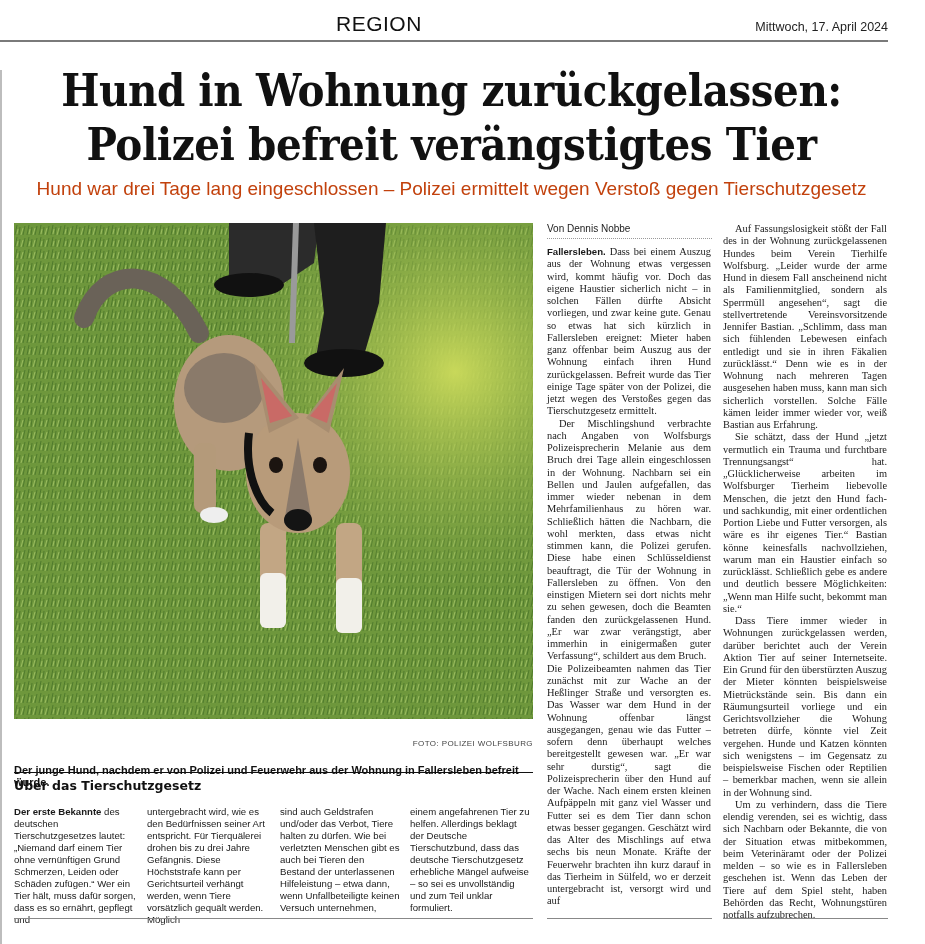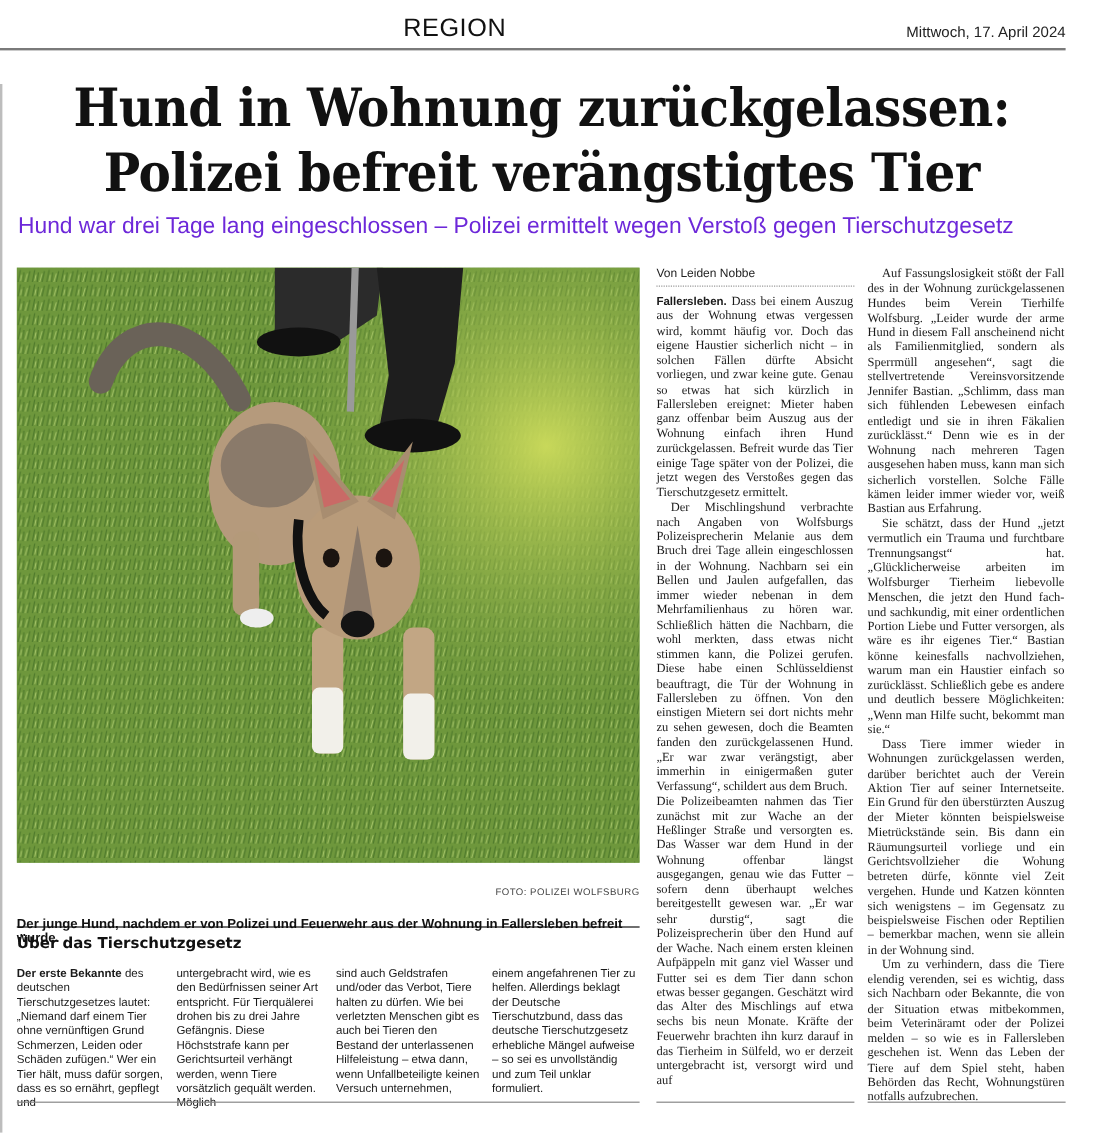--- a/index.html
+++ b/index.html
@@ -2,21 +2,21 @@
 <html><head>
 <meta charset="utf-8">
 <style>
   html,body{margin:0;padding:0;background:#fff;}
   body{width:925px;height:944px;position:relative;overflow:hidden;color:#1a1a1a;font-family:"Liberation Serif",serif;}
   .left-rule{position:absolute;left:0;top:70px;width:2px;height:874px;background:#bdbdbd;}
   .header{position:absolute;left:0;top:0;width:888px;height:40px;border-bottom:2px solid #7a7a7a;}
   .section-label{position:absolute;left:316px;top:12px;font-family:"Liberation Sans",sans-serif;font-size:21px;letter-spacing:0.5px;color:#111;margin-left:20px;}
   .date{position:absolute;right:0;top:20px;font-family:"Liberation Sans",sans-serif;font-size:12.5px;color:#222;text-align:right;}
   .headline{position:absolute;left:0;top:64px;width:903px;text-align:center;font-family:"DejaVu Serif",serif;font-weight:bold;font-size:44px;line-height:54px;letter-spacing:-0.5px;color:#111;transform:scaleX(0.92);transform-origin:center top;}
-  .subline{position:absolute;left:15px;top:178px;width:903px;text-align:left;font-family:"Liberation Sans",sans-serif;font-size:19px;color:#6d28d9;}
+  .subline{position:absolute;left:0;top:178px;width:903px;text-align:center;font-family:"Liberation Sans",sans-serif;font-size:19px;color:#c2410c;}
   .photo{position:absolute;left:14px;top:223px;width:519px;height:496px;overflow:hidden;background:#6f9a3f;}
   .caption{position:absolute;left:14px;top:764px;width:519px;font-family:"Liberation Sans",sans-serif;font-size:11px;font-weight:bold;color:#111;}
   .credit{position:absolute;right:392px;top:739px;font-family:"Liberation Sans",sans-serif;font-size:8px;letter-spacing:0.4px;color:#444;}
   .box-rule-top{position:absolute;left:14px;top:772px;width:519px;height:1px;background:#111;}
   .box-title{position:absolute;left:14px;top:778px;font-family:"DejaVu Sans",sans-serif;font-weight:bold;font-size:12.5px;color:#111;}
   .box-col{position:absolute;top:806px;width:122px;font-family:"Liberation Sans",sans-serif;font-size:9.6px;line-height:12px;color:#1a1a1a;}
   .box-rule-bottom{position:absolute;left:14px;top:918px;width:519px;height:1px;background:#888;}
   .byline{position:absolute;left:547px;top:223px;width:165px;font-family:"Liberation Sans",sans-serif;font-size:10px;color:#222;padding-bottom:4px;border-bottom:1px dotted #999;}
   .col{position:absolute;width:164px;font-size:10.4px;line-height:12.25px;text-align:justify;hyphens:manual;color:#1a1a1a;}
   .col p{margin:0;text-indent:12px;}
@@ -98,21 +98,21 @@
 <div class="box-rule-top"></div>
 <div class="box-title">Über das Tierschutzgesetz</div>
 <div class="box-col" style="left:14px;">
   <b>Der erste Bekannte</b><span> des deutschen Tierschutzgesetzes lautet: „Niemand darf einem Tier ohne vernünftigen Grund Schmerzen, Leiden oder Schäden zufügen.“ Wer ein Tier hält, muss dafür sorgen, dass es so ernährt, gepflegt und</span>
 </div>
 <div class="box-col" style="left:147px;">untergebracht wird, wie es den Bedürfnissen seiner Art entspricht. Für Tierquälerei drohen bis zu drei Jahre Gefängnis. Diese Höchststrafe kann per Gerichtsurteil verhängt werden, wenn Tiere vorsätzlich gequält werden. Möglich</div>
 <div class="box-col" style="left:280px;">sind auch Geldstrafen und/oder das Verbot, Tiere halten zu dürfen. Wie bei verletzten Menschen gibt es auch bei Tieren den Bestand der unterlassenen Hilfeleistung – etwa dann, wenn Unfallbeteiligte keinen Versuch unternehmen,</div>
 <div class="box-col" style="left:410px;">einem angefahrenen Tier zu helfen. Allerdings beklagt der Deutsche Tierschutzbund, dass das deutsche Tierschutzgesetz erhebliche Mängel aufweise – so sei es unvollständig und zum Teil unklar formuliert.</div>
 <div class="box-rule-bottom"></div>
 
-<div class="byline">Von Leiden Nobbe</div>
+<div class="byline">Von Dennis Nobbe</div>
 
 <div class="col" style="left:547px;top:246px;">
   <p class="noindent"><span class="lead">Fallersleben.</span><span> Dass bei einem Auszug aus der Wohnung etwas vergessen wird, kommt häufig vor. Doch das eigene Haustier sicherlich nicht – in solchen Fällen dürfte Absicht vorliegen, und zwar keine gute. Genau so etwas hat sich kürzlich in Fallersleben ereignet: Mieter haben ganz offenbar beim Auszug aus der Wohnung einfach ihren Hund zurückgelassen. Befreit wurde das Tier einige Tage später von der Polizei, die jetzt wegen des Verstoßes gegen das Tierschutzgesetz ermittelt.</span></p>
   <p>Der Mischlingshund verbrachte nach Angaben von Wolfsburgs Polizeisprecherin Melanie aus dem Bruch drei Tage allein eingeschlossen in der Wohnung. Nachbarn sei ein Bellen und Jaulen aufgefallen, das immer wieder nebenan in dem Mehrfamilienhaus zu hören war. Schließlich hätten die Nachbarn, die wohl merkten, dass etwas nicht stimmen kann, die Polizei gerufen. Diese habe einen Schlüsseldienst beauftragt, die Tür der Wohnung in Fallersleben zu öffnen. Von den einstigen Mietern sei dort nichts mehr zu sehen gewesen, doch die Beamten fanden den zurückgelassenen Hund. „Er war zwar verängstigt, aber immerhin in einigermaßen guter Verfassung“, schildert aus dem Bruch.</p>
   <p class="noindent">Die Polizeibeamten nahmen das Tier zunächst mit zur Wache an der Heßlinger Straße und versorgten es. Das Wasser war dem Hund in der Wohnung offenbar längst ausgegangen, genau wie das Futter – sofern denn überhaupt welches bereitgestellt gewesen war. „Er war sehr durstig“, sagt die Polizeisprecherin über den Hund auf der Wache. Nach einem ersten kleinen Aufpäppeln mit ganz viel Wasser und Futter sei es dem Tier dann schon etwas besser gegangen. Geschätzt wird das Alter des Mischlings auf etwa sechs bis neun Monate. Kräfte der Feuerwehr brachten ihn kurz darauf in das Tierheim in Sülfeld, wo er derzeit untergebracht ist, versorgt wird und auf</p>
 </div>
 <div class="col-rule" style="left:547px;top:918px;width:165px;"></div>
 
 <div class="col" style="left:723px;top:223px;">
   <p>Auf Fassungslosigkeit stößt der Fall des in der Wohnung zurückgelassenen Hundes beim Verein Tierhilfe Wolfsburg. „Leider wurde der arme Hund in diesem Fall anscheinend nicht als Familienmitglied, sondern als Sperrmüll angesehen“, sagt die stellvertretende Vereinsvorsitzende Jennifer Bastian. „Schlimm, dass man sich fühlenden Lebewesen einfach entledigt und sie in ihren Fäkalien zurücklässt.“ Denn wie es in der Wohnung nach mehreren Tagen ausgesehen haben muss, kann man sich sicherlich vorstellen. Solche Fälle kämen leider immer wieder vor, weiß Bastian aus Erfahrung.</p>

